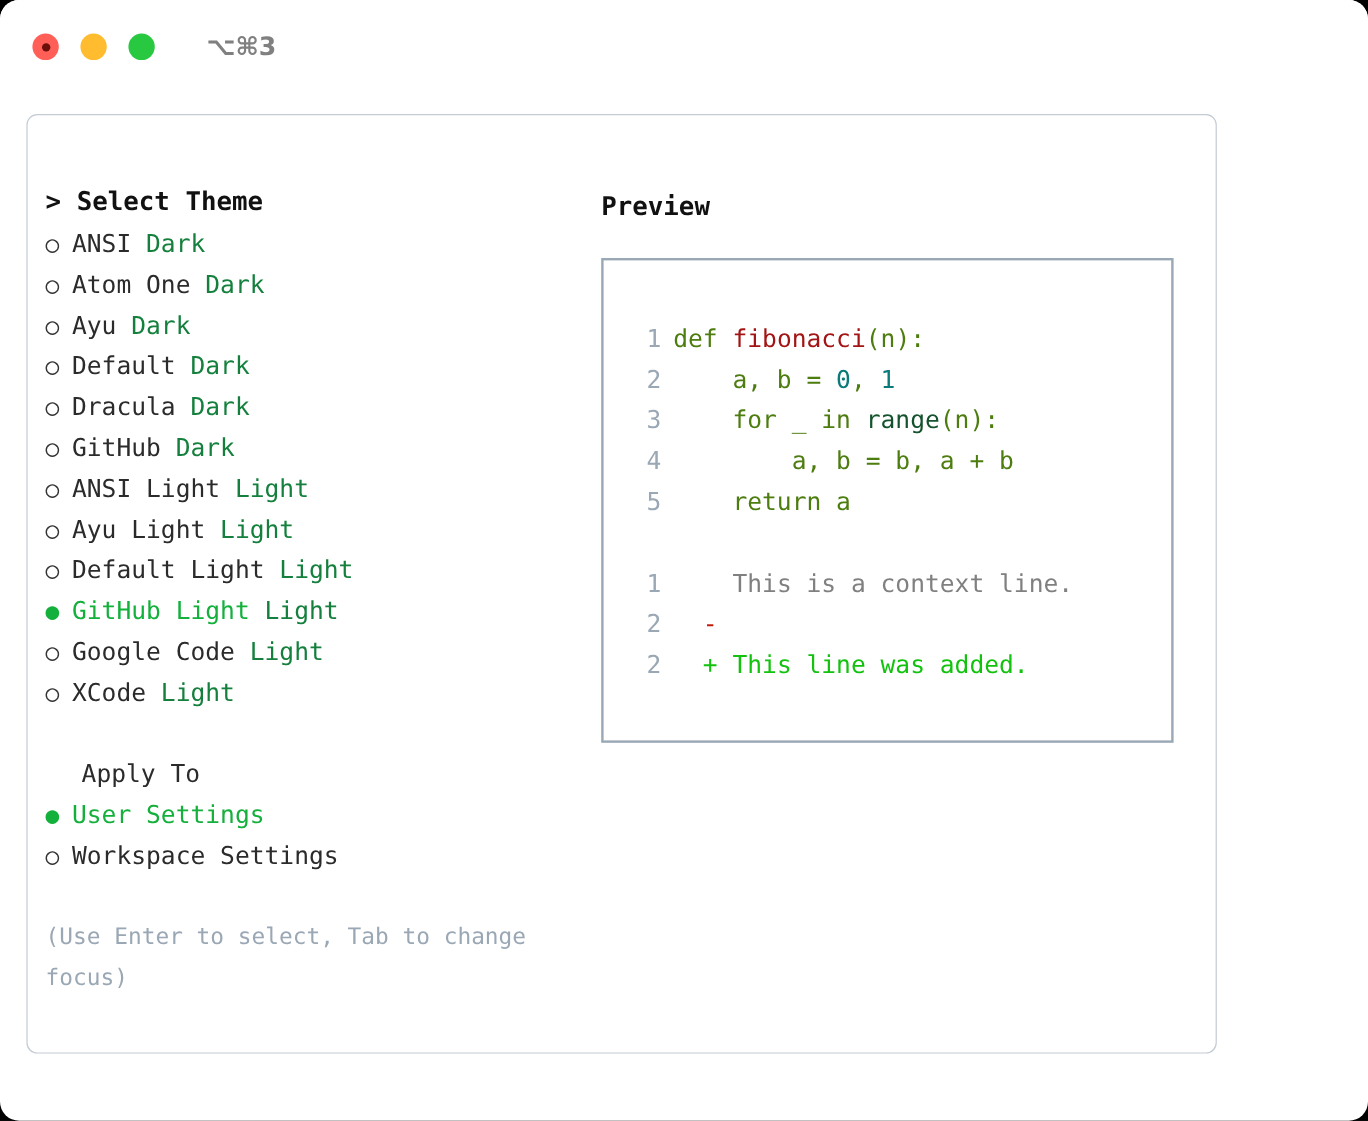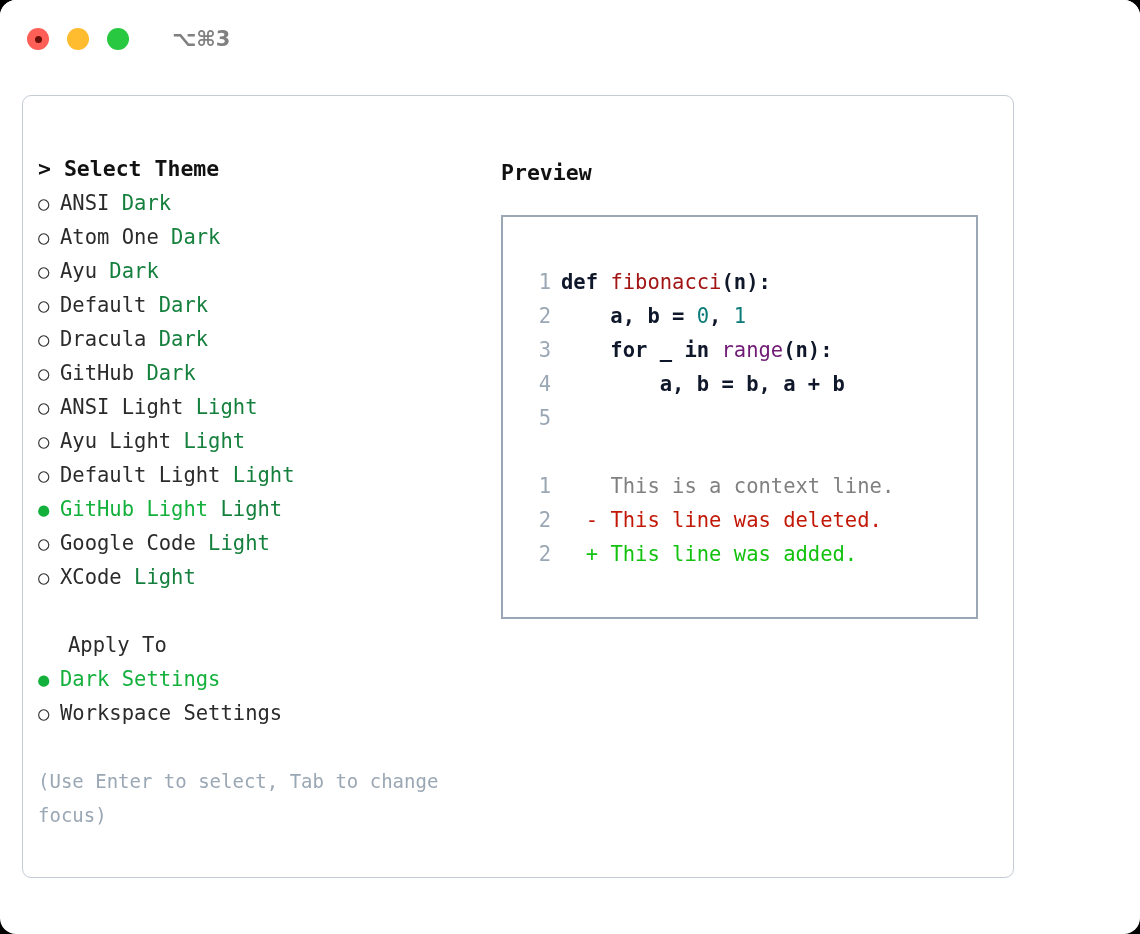--- a/index.html
+++ b/index.html
@@ -145,24 +145,24 @@
     white-space: pre;
   }
   .ln {
     display: inline-block;
     width: 28px;
     flex: 0 0 28px;
     text-align: right;
     color: #9aa7b4;
     margin-right: 10px;
   }
-  .code-text { color: #0f172a; font-weight: bold; }
+  .code-text { color: #4d7c0f; }
   .tok-fn   { color: #a31515; }
   .tok-num  { color: #0a7b78; }
-  .tok-call { color: #701a75; }
+  .tok-call { color: #14532d; }
   .gap-line { height: 34px; }
   .diff-ctx { color: #808080; }
   .diff-del { color: #c21807; }
   .diff-add { color: #13c20f; }
 </style>
 </head>
 <body>
 
 <div class="window">
 
@@ -193,40 +193,40 @@
           <div class="opt-row selected"><span class="bullet on">●</span><span class="opt-name">GitHub Light</span><span class="opt-badge"> Light</span></div>
           <div class="opt-row"><span class="bullet">○</span><span class="opt-name">Google Code</span><span class="opt-badge"> Light</span></div>
           <div class="opt-row"><span class="bullet">○</span><span class="opt-name">XCode</span><span class="opt-badge"> Light</span></div>
         </div>
 
       <div class="spacer-row"></div>
 
       <div class="subhead">Apply To</div>
 
       <div id="apply-list">
-          <div class="opt-row selected"><span class="bullet on">●</span><span class="opt-name">Dark Settings</span></div>
+          <div class="opt-row selected"><span class="bullet on">●</span><span class="opt-name">User Settings</span></div>
           <div class="opt-row"><span class="bullet">○</span><span class="opt-name">Workspace Settings</span></div>
         </div>
 
       <div class="hint">(Use Enter to select, Tab to change focus)</div>
     </div>
 
     <div class="right-col">
       <div class="preview-title">Preview</div>
       <div class="code-box">
         <div id="code-lines">
             <div class="code-line"><span class="ln">1</span><span class="code-text">def </span><span class="tok-fn">fibonacci</span><span class="code-text">(n):</span></div>
             <div class="code-line"><span class="ln">2</span><span class="code-text">    a, b = </span><span class="tok-num">0</span><span class="code-text">, </span><span class="tok-num">1</span></div>
             <div class="code-line"><span class="ln">3</span><span class="code-text">    for _ in </span><span class="tok-call">range</span><span class="code-text">(n):</span></div>
             <div class="code-line"><span class="ln">4</span><span class="code-text">        a, b = b, a + b</span></div>
-            <div class="code-line"><span class="ln">5</span></div>
+            <div class="code-line"><span class="ln">5</span><span class="code-text">    return a</span></div>
           </div>
         <div class="gap-line"></div>
         <div id="diff-lines">
             <div class="code-line"><span class="ln">1</span><span class="diff-ctx">    </span><span class="diff-ctx">This is a context line.</span></div>
-            <div class="code-line"><span class="ln">2</span><span class="diff-del">  - </span><span class="diff-del">This line was deleted.</span></div>
+            <div class="code-line"><span class="ln">2</span><span class="diff-del">  - </span></div>
             <div class="code-line"><span class="ln">2</span><span class="diff-add">  + </span><span class="diff-add">This line was added.</span></div>
           </div>
       </div>
     </div>
 
   </div>
 </div>
 
 </body></html>

